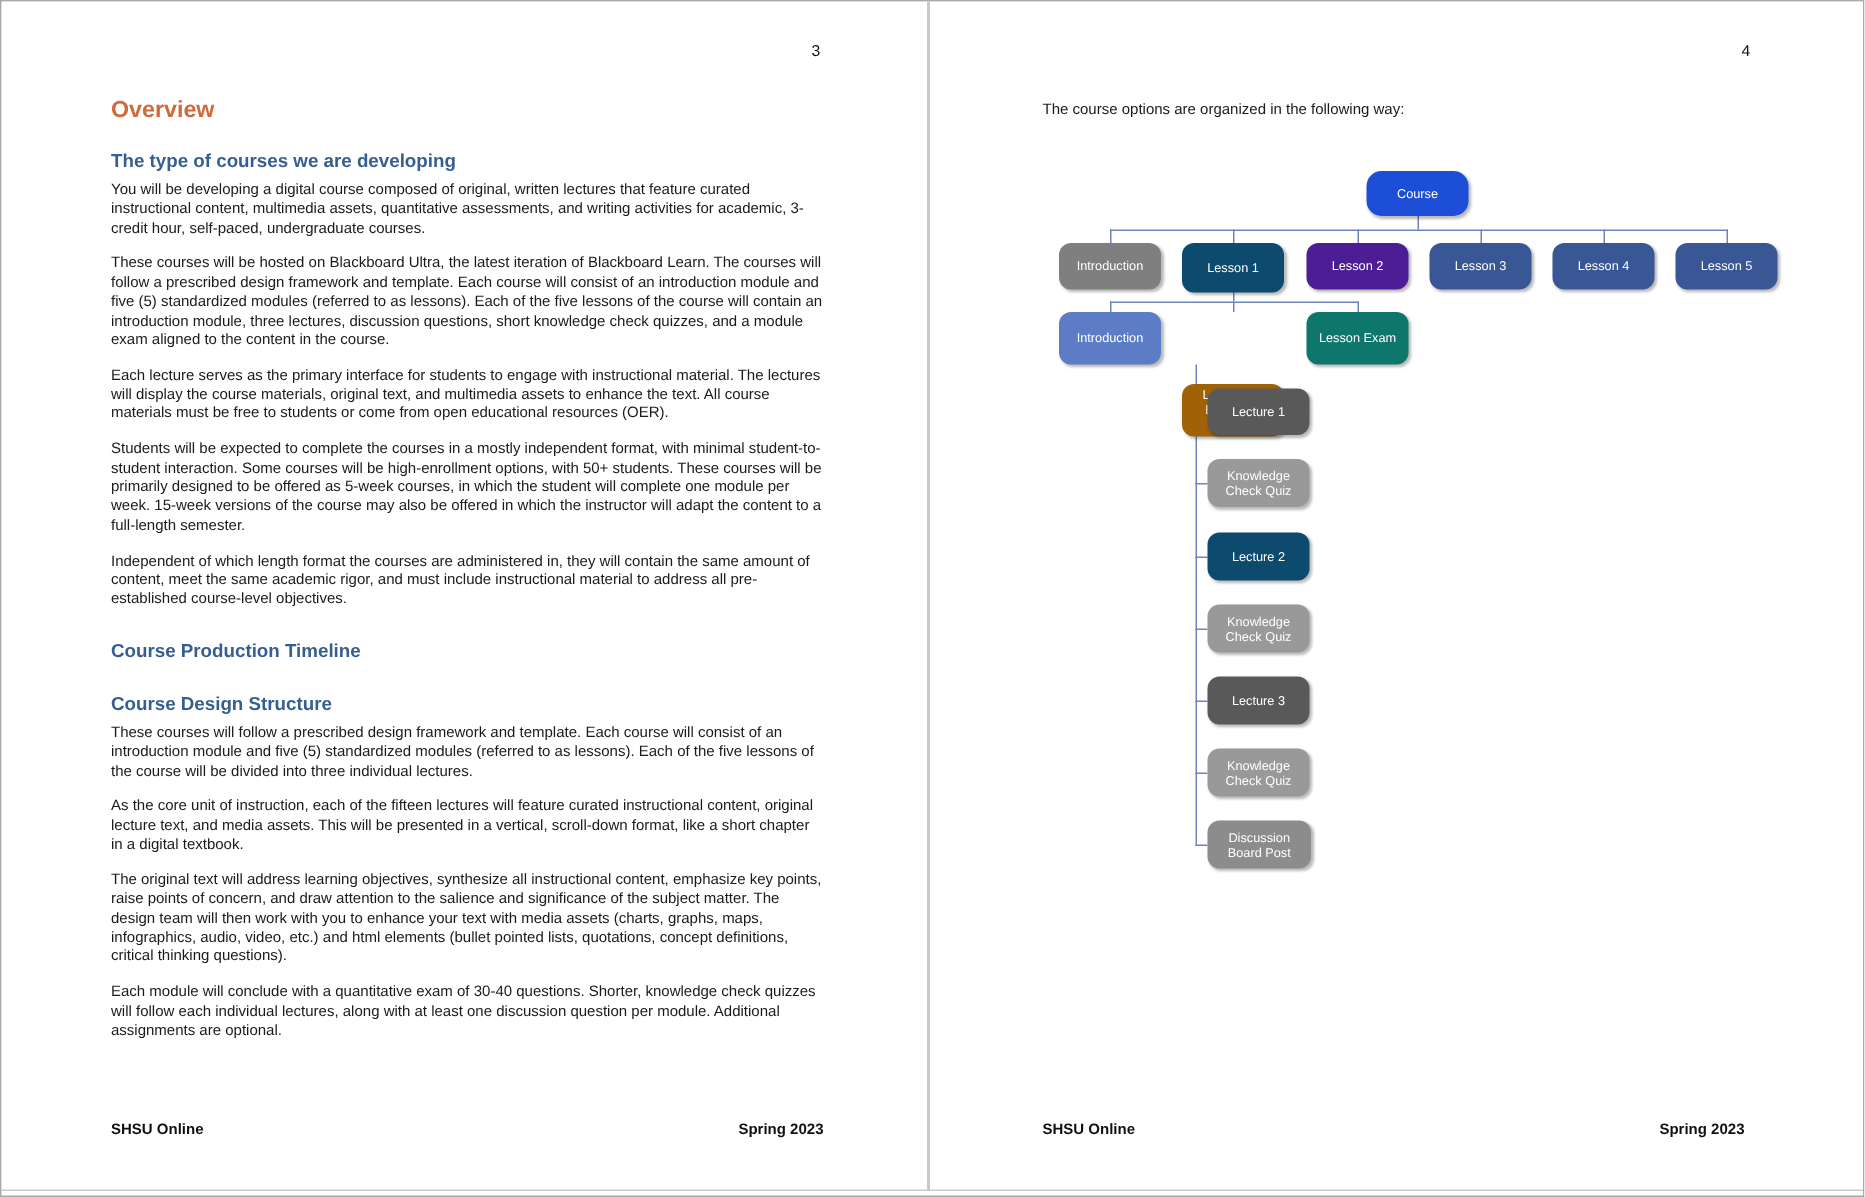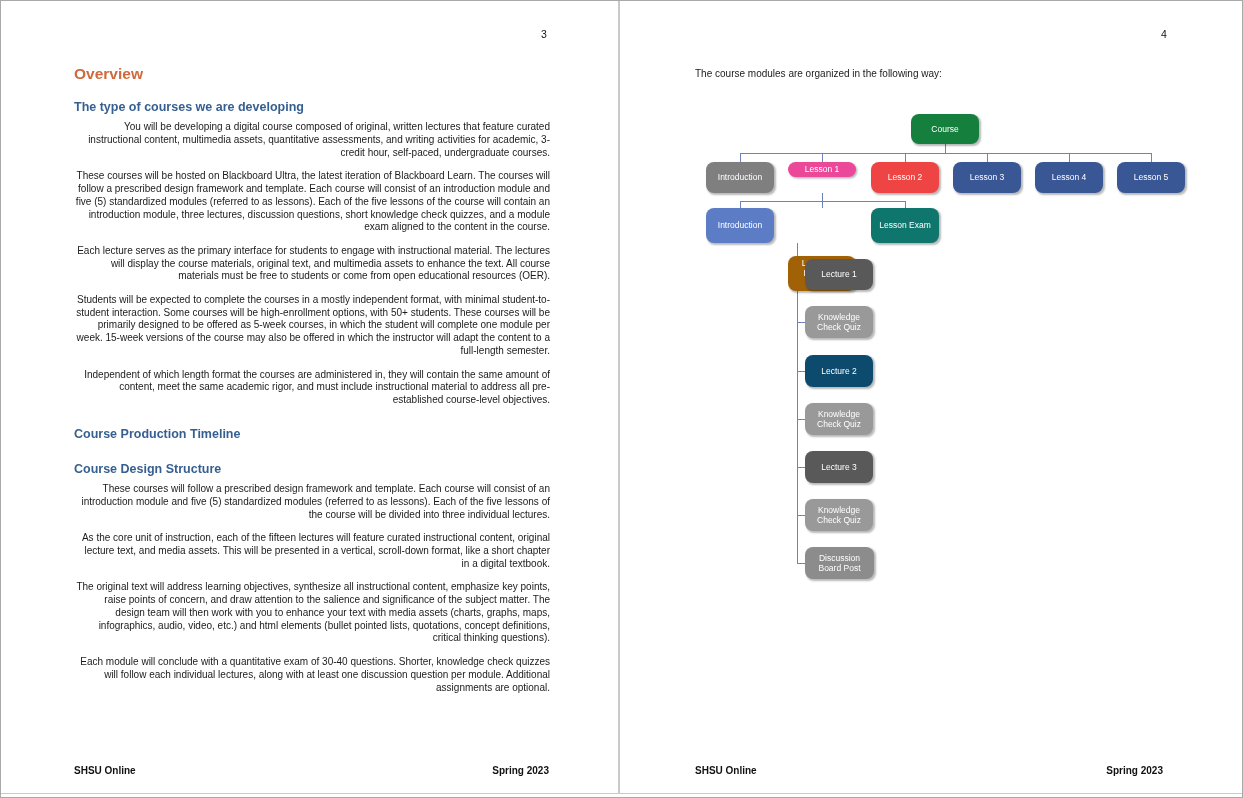--- a/index.html
+++ b/index.html
@@ -64,32 +64,30 @@
     font-weight: bold;
     color: #365f91;
     line-height: 15px;
     margin: 20px 0 6px 0;
   }
   .content p {
     font-size: 10px;
     line-height: 12.85px;
     color: #1a1a1a;
     margin: 0 0 10.5px 0;
-    text-align: right;
   }
 
   .footer {
     position: absolute;
     top: 747px;
     display: flex;
     justify-content: space-between;
     font-size: 10px;
     font-weight: bold;
     color: #111111;
-    margin-top: 17px;
   }
   .page-left .footer  { left: 73px; width: 475px; }
   .page-right .footer { left: 75px; width: 468px; }
 
   .intro-line {
     position: absolute;
     left: 75px; top: 67px;
     width: 480px;
     font-size: 10px;
     color: #1a1a1a;
@@ -145,21 +143,21 @@
       <span>SHSU Online</span>
       <span>Spring 2023</span>
     </div>
   </div>
 
   <div class="page-divider"></div>
 
   <div class="page page-right">
     <div class="page-number">4</div>
 
-    <div class="intro-line">The course modules are organized in the following way:</div>
+    <div class="intro-line">The course options are organized in the following way:</div>
 
     <div class="diagram">
 
       <div class="cline" style="left:325px; top:143px; width:1px; height:9px;"></div>
       <div class="cline" style="left:120px; top:152px; width:412px; height:1px;"></div>
       <div class="cline" style="left:120px; top:152px; width:1px; height:9px;"></div>
       <div class="cline" style="left:202px; top:152px; width:1px; height:9px;"></div>
       <div class="cline" style="left:285px; top:152px; width:1px; height:9px;"></div>
       <div class="cline" style="left:367px; top:152px; width:1px; height:9px;"></div>
       <div class="cline" style="left:449px; top:152px; width:1px; height:9px;"></div>
@@ -173,25 +171,25 @@
 
       <div class="cline" style="left:177px; top:242px; width:1px; height:321px;"></div>
       <div class="cline" style="left:177px; top:273px; width:8px; height:1px;"></div>
       <div class="cline" style="left:177px; top:321px; width:8px; height:1px;"></div>
       <div class="cline" style="left:177px; top:370px; width:8px; height:1px;"></div>
       <div class="cline" style="left:177px; top:418px; width:8px; height:1px;"></div>
       <div class="cline" style="left:177px; top:466px; width:8px; height:1px;"></div>
       <div class="cline" style="left:177px; top:514px; width:8px; height:1px;"></div>
       <div class="cline" style="left:177px; top:562px; width:8px; height:1px;"></div>
 
-      <div class="node" style="left: 291px; top: 113px; width: 68px; height: 30px; background-color: #15803d;">Course</div>
+      <div class="node" style="left: 291px; top: 113px; width: 68px; height: 30px; background-color: #1d4ed8; border-radius: 10px;">Course</div>
 
       <div class="node" style="left: 86px; top: 161px; width: 68px; height: 31px; background-color: rgb(127, 127, 127);">Introduction</div>
-      <div class="node" style="left: 168px; top: 161px; width: 68px; height: 15px; background-color: #ec4899;">Lesson 1</div>
-      <div class="node" style="left: 251px; top: 161px; width: 68px; height: 31px; background-color: #ef4444;">Lesson 2</div>
+      <div class="node" style="left: 168px; top: 161px; width: 68px; height: 33px; background-color: #0c4a6e;">Lesson 1</div>
+      <div class="node" style="left: 251px; top: 161px; width: 68px; height: 31px; background-color: #4c1d95;">Lesson 2</div>
       <div class="node" style="left: 333px; top: 161px; width: 68px; height: 31px; background-color: rgb(58, 87, 149);">Lesson 3</div>
       <div class="node" style="left: 415px; top: 161px; width: 68px; height: 31px; background-color: rgb(58, 87, 149);">Lesson 4</div>
       <div class="node" style="left: 497px; top: 161px; width: 68px; height: 31px; background-color: rgb(58, 87, 149);">Lesson 5</div>
 
       <div class="node" style="left: 86px; top: 207px; width: 68px; height: 35px; background-color: rgb(92, 125, 197);">Introduction</div>
       <div class="node" style="left: 168px; top: 207px; width: 68px; height: 35px; background-color: #a16207; margin-top: 48px;">Lectures &amp; Exercises Folder</div>
       <div class="node" style="left: 251px; top: 207px; width: 68px; height: 35px; background-color: #0f766e;">Lesson Exam</div>
 
       <div class="node" style="left: 185px; top: 258px; width: 68px; height: 31px; background-color: rgb(89, 89, 89);">Lecture 1</div>
       <div class="node" style="left: 185px; top: 305px; width: 68px; height: 32px; background-color: rgb(153, 153, 153);">Knowledge Check Quiz</div>

